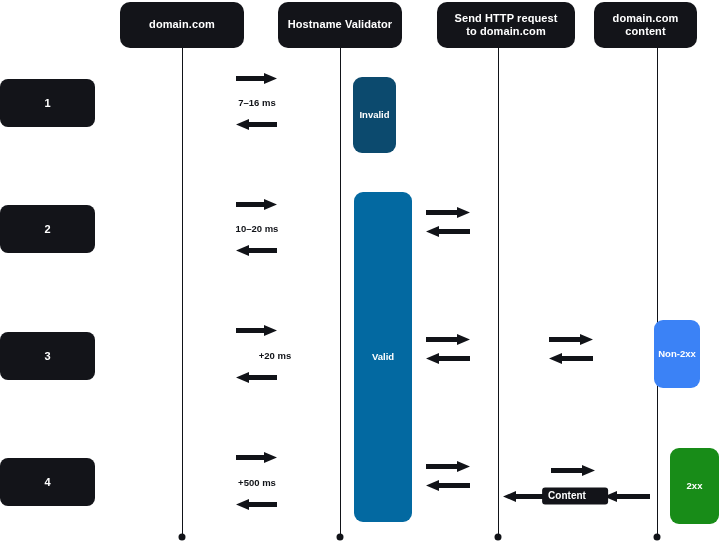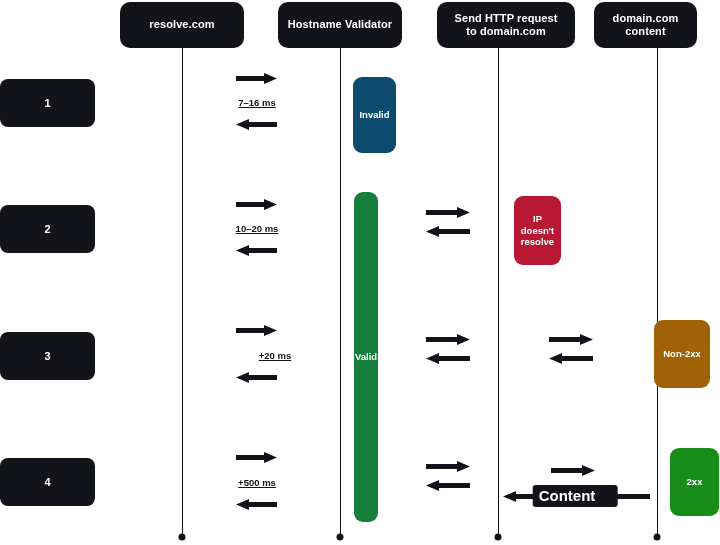--- a/index.html
+++ b/index.html
@@ -97,29 +97,28 @@
 
   
   .timing-label {
     position: absolute;
     font-size: 9.5px;
     font-weight: bold;
     color: #111318;
     text-align: right;
     white-space: nowrap;
     transform: translateX(-50%);
-    text-decoration: underline;
   }
 
   
   .content-badge {
     position: absolute;
     background: #131419;
     color: #ffffff;
-    font-size: 15px;
+    font-size: 10px;
     font-weight: bold;
     padding: 3px 22px 4px 6px;
     border-radius: 3px;
     white-space: nowrap;
     transform: translate(-50%, -50%);
     line-height: 1;
   }
 </style>
 </head>
 <body>
@@ -132,21 +131,21 @@
   <div class="lifeline" style="left:340px"></div>
   <div class="lifeline-dot" style="left:340px;top:537px"></div>
 
   <div class="lifeline" style="left:498px"></div>
   <div class="lifeline-dot" style="left:498px;top:537px"></div>
 
   <div class="lifeline" style="left:657px"></div>
   <div class="lifeline-dot" style="left:657px;top:537px"></div>
 
   <div class="actor-box" style="left:120px;width:124px">
-    <span>resolve.com</span>
+    <span>domain.com</span>
   </div>
 
   <div class="actor-box" style="left:278px;width:124px">
     <span>Hostname Validator</span>
   </div>
 
   <div class="actor-box" style="left:437px;width:138px">
     <span>
       <span>Send HTTP request</span><br>
       <span>to domain.com</span>
@@ -167,36 +166,30 @@
     <span>3</span>
   </div>
   <div class="step-box" style="top:458px">
     <span>4</span>
   </div>
 
   <div class="status-block" style="left:353px;top:77px;width:43px;height:76px;background:#0c4a6e">
     <span>Invalid</span>
   </div>
 
-  <div class="status-block" style="left:354px;top:192px;width:24px;height:330px;background:#15803d">
+  <div class="status-block" style="left:354px;top:192px;width:58px;height:330px;background:#0369a1">
     <span>Valid</span>
   </div>
 
-  <div class="status-block" style="left:514px;top:196px;width:47px;height:69px;background:#b81833">
-    <span>
-      <span>IP doesn't</span><br>
-      <span>resolve</span>
-    </span>
-  </div>
-
-  <div class="status-block" style="left:654px;top:320px;width:56px;height:68px;background:#a16207">
+
+  <div class="status-block" style="left:654px;top:320px;width:46px;height:68px;background:#3b82f6">
     <span>Non-2xx</span>
   </div>
 
-  <div class="status-block" style="left:670px;top:448px;width:49px;height:68px;background:#188c18">
+  <div class="status-block" style="left:670px;top:448px;width:49px;height:76px;background:#188c18">
     <span>2xx</span>
   </div>
 
   <div class="arrow" style="left:236px;top:73px;width:41px">
     <svg width="41" height="11" viewBox="0 0 41 11">
         <path d="M0 3.1 H28 V0 L41 5.5 L28 11 V7.9 H0 Z" fill="#111318"></path>
       </svg>
   </div>
   <div class="arrow" style="left:236px;top:119px;width:41px">
     <svg width="41" height="11" viewBox="0 0 41 11">

